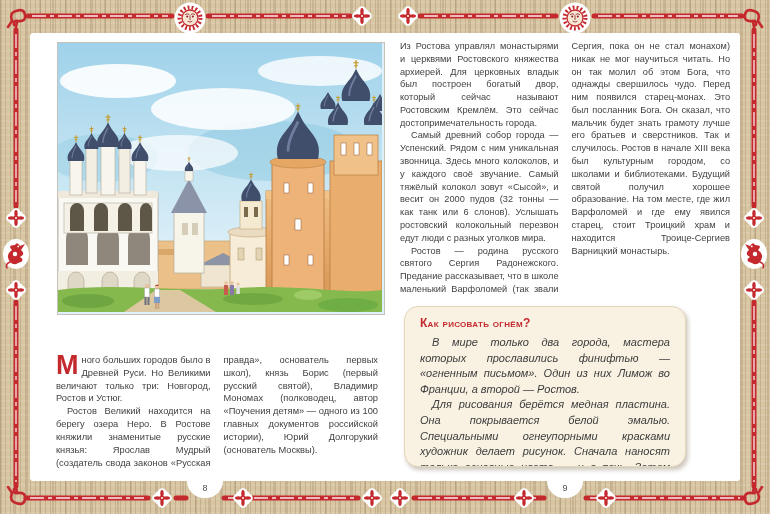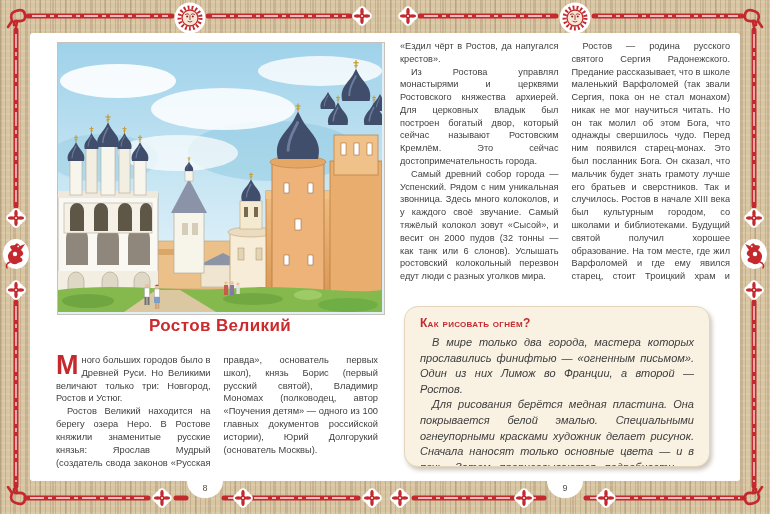--- a/index.html
+++ b/index.html
@@ -18,21 +18,21 @@
   .notch-right{left:547px;}
   .content{position:absolute;z-index:4;}
   .illu-wrap{left:57px;top:42px;width:326px;height:271px;border:1px solid #c6c2ba;background:#dff0f8;}
   .title{left:58px;top:316px;width:324px;text-align:center;color:#cc2b2e;font-weight:bold;font-size:17px;letter-spacing:.4px;}
   .cols{column-gap:13px;column-count:2;column-fill:auto;text-align:justify;color:#3f3f3f;overflow:hidden;}
   .cols p{margin:0;text-indent:11px;hyphens:auto;}
   .cols p:first-child{text-indent:0;}
   .left-text{left:56px;top:354px;width:322px;height:127px;font-size:9.3px;line-height:1.38;}
   .right-text{left:400px;top:40px;width:330px;height:264px;font-size:9.2px;line-height:1.39;}
   .dropcap{float:left;color:#c4292e;font-size:27px;line-height:23px;font-weight:bold;padding:0 3px 0 0;}
-  .infobox{left:404px;top:306px;width:306px;height:161px;background:#f9f2e3;border:1px solid #e4d6ba;border-radius:14px;box-shadow:2px 3px 4px rgba(110,90,60,.35);box-sizing:border-box;padding:9px 15px 24px 15px;overflow:hidden;}
+  .infobox{left:404px;top:306px;width:282px;height:161px;background:#f9f2e3;border:1px solid #e4d6ba;border-radius:14px;box-shadow:2px 3px 4px rgba(110,90,60,.35);box-sizing:border-box;padding:9px 15px 24px 15px;overflow:hidden;}
   .infobox-title{color:#c4292e;font-weight:bold;font-size:12px;font-variant:small-caps;letter-spacing:.3px;margin:0 0 5px 0;}
   .infobox-body{font-style:italic;font-size:11px;line-height:1.42;text-align:justify;color:#3c3c3c;}
   .infobox-body p{margin:0;text-indent:12px;hyphens:auto;}
 </style>
 </head>
 <body>
 
 <div class="spread">
 
   <div class="paper"></div>
@@ -262,29 +262,27 @@
             <rect x="166" y="242" width="4" height="10" fill="#c75b4e"></rect>
           <circle cx="174" cy="240" r="1.8" fill="#e8c39e"></circle>
             <rect x="172" y="242" width="4" height="10" fill="#8878a8"></rect>
           <circle cx="180" cy="241" r="1.6" fill="#e8c39e"></circle>
             <rect x="178.4" y="243" width="3.4" height="8" fill="#e0e0e0"></rect>
         </g>
       </g>
     </svg>
   </div>
 
-  <div class="content title" style="position:absolute;">Ростов Великий</div>
 
   <div class="content cols left-text">
     <p><span class="dropcap">М</span><span>ного больших городов было в Древней Руси. Но Великими величают только три: Новгород, Ростов и Устюг.</span></p>
   <p>Ростов Великий находится на берегу озера Неро. В Ростове княжили знаменитые русские князья: Ярослав Мудрый (создатель свода законов «Русская правда», основатель первых школ), князь Борис (первый русский святой), Владимир Мономах (полководец, автор «Поучения детям» — одного из 100 главных документов российской истории), Юрий Долгорукий (основатель Москвы).</p>
     </div>
 
   <div class="content cols right-text">
-      <p>«Ездил чёрт в Ростов, да напугался крестов».</p>
       <p>Из Ростова управлял монастырями и церквями Ростовского княжества архиерей. Для церковных владык был построен богатый двор, который сейчас называют Ростовским Кремлём. Это сейчас достопримечательность города.</p>
       <p>Самый древний собор города — Успенский. Рядом с ним уникальная звонница. Здесь много колоколов, и у каждого своё звучание. Самый тяжёлый колокол зовут «Сысой», и весит он 2000 пудов (32 тонны — как танк или 6 слонов). Услышать ростовский колокольный перезвон едут люди с разных уголков мира.</p>
       <p>Ростов — родина русского святого Сергия Радонежского. Предание рассказывает, что в школе маленький Варфоломей (так звали Сергия, пока он не стал монахом) никак не мог научиться читать. Но он так молил об этом Бога, что однажды свершилось чудо. Перед ним появился старец-монах. Это был посланник Бога. Он сказал, что мальчик будет знать грамоту лучше его братьев и сверстников. Так и случилось. Ростов в начале XIII века был культурным городом, со школами и библиотеками. Будущий святой получил хорошее образование. На том месте, где жил Варфоломей и где ему явился старец, стоит Троицкий храм и находится Троице-Сергиев Варницкий монастырь.</p>
     </div>
 
   <div class="content infobox" style="position:absolute;">
     <div class="infobox-title">Как рисовать огнём?</div>
     <div class="infobox-body">
         <p>В мире только два города, мастера которых прославились финифтью — «огненным письмом». Один из них Лимож во Франции, а второй — Ростов.</p>
         <p>Для рисования берётся медная пластина. Она покрывается белой эмалью. Специальными огнеупорными красками художник делает рисунок. Сначала наносят только основные цвета — и в печь. Затем прорисовываются подробности — опять пластина отправляется в печь, на обжиг. И ещё раз будут обжигать пластину — после нанесения последних штрихов. Получается рисунок, который словно светится изнутри.</p>

